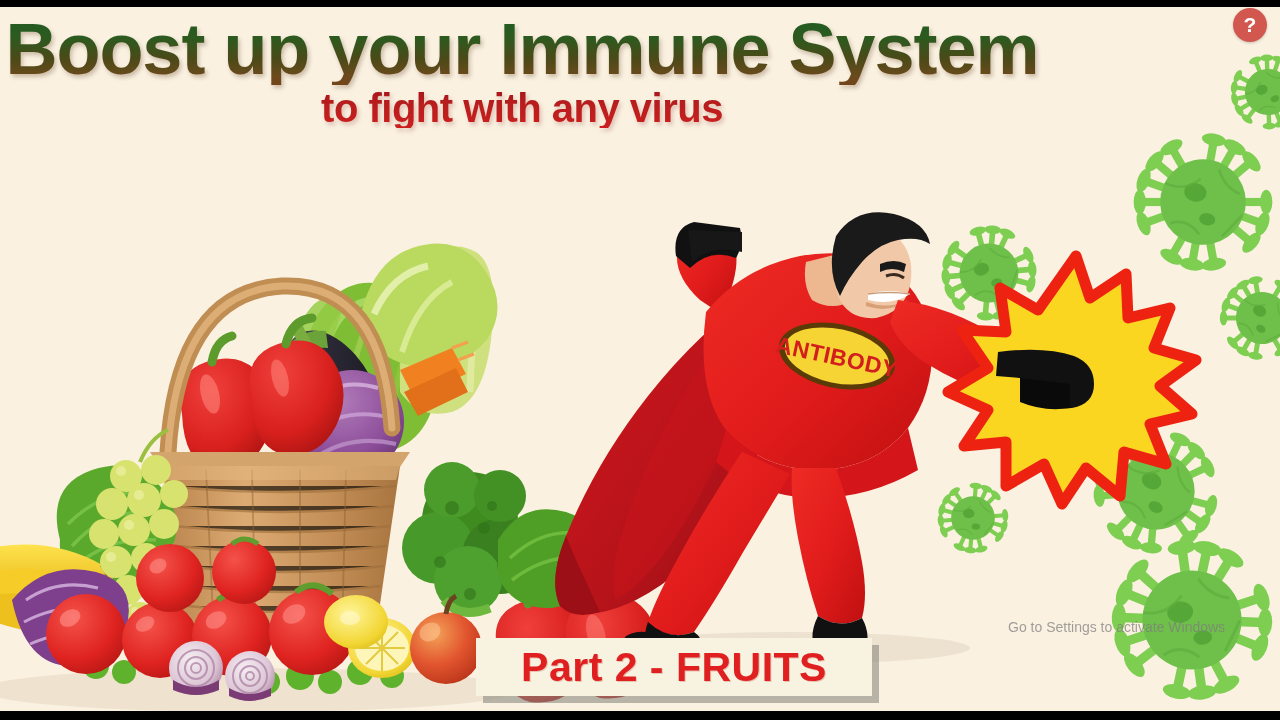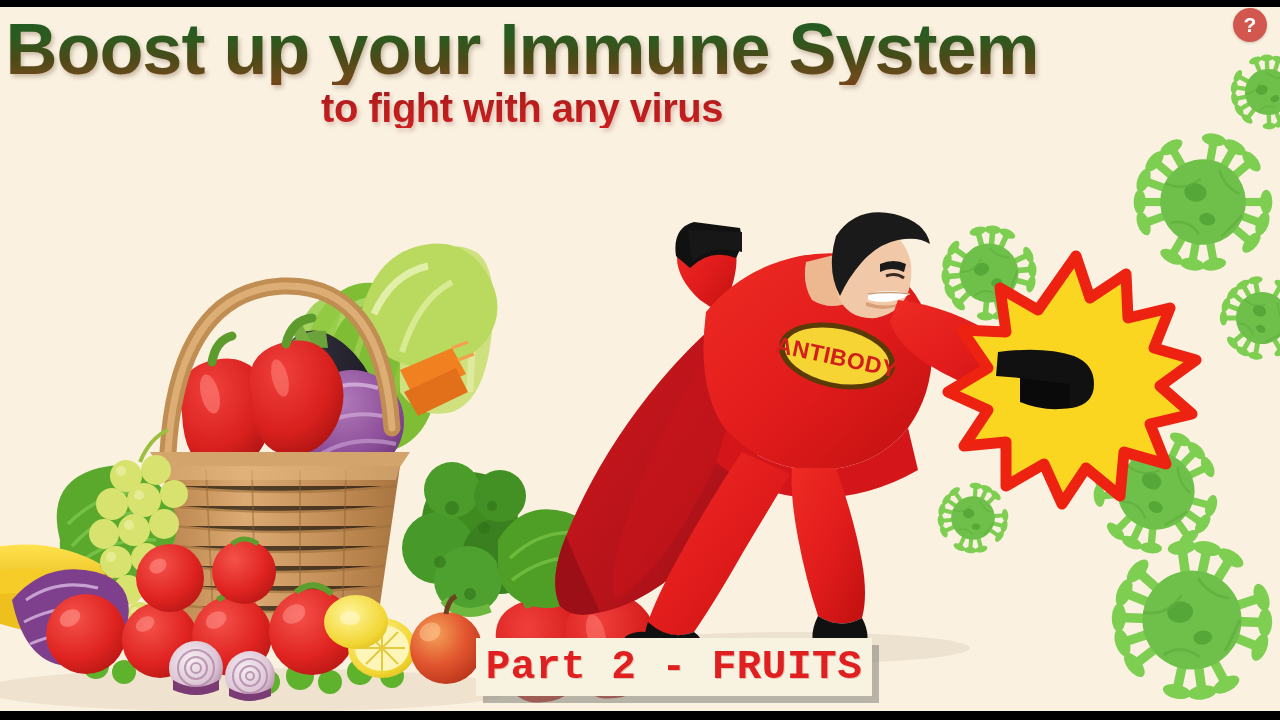--- a/index.html
+++ b/index.html
@@ -38,21 +38,21 @@
     display:flex;align-items:center;justify-content:center;cursor:pointer;
     box-shadow:0 1px 3px rgba(0,0,0,.2);}
 
   
   .layer{position:absolute;left:0;top:0;width:1280px;height:720px;}
   #virus-layer{z-index:10;}
   #hero-layer{z-index:20;}
   #produce-layer{z-index:15;}
 
   
-  #part-banner{position:absolute;left:476px;top:638px;width:396px;height:60px;z-index:45;font-family:Liberation Mono, monospace;}
+  #part-banner{position:absolute;left:476px;top:638px;width:396px;height:60px;z-index:45;}
   #part-banner .shadow{position:absolute;left:7px;top:7px;width:396px;height:58px;background:#8a8a80;opacity:.6;}
   #part-banner .plate{position:absolute;left:0;top:0;width:396px;height:58px;background:#f8f2e0;
     display:flex;align-items:center;justify-content:center;}
   #part-banner .plate span{font-size:41px;font-weight:bold;color:#e02020;letter-spacing:.5px;
      text-shadow:1px 1px 0 rgba(180,60,40,.25);white-space:nowrap;}
 
   
   #win-watermark{position:absolute;left:1008px;top:618px;z-index:40;color:#7d7d7d;
      text-align:left;user-select:none;pointer-events:none;opacity:.72;}
   #win-watermark .w1{font-size:22px;line-height:27px;font-weight:300;}
@@ -558,16 +558,17 @@
   <div id="help-badge">?</div>
 
   <div id="part-banner">
     <div class="shadow"></div>
     <div class="plate">
       <span>Part 2 - FRUITS</span>
     </div>
   </div>
 
   <div id="win-watermark">
+    <div class="w2">Go to Settings to activate Windows</div>
   </div>
 
   <div class="bar bot"></div>
 </div>
 
 </body></html>

